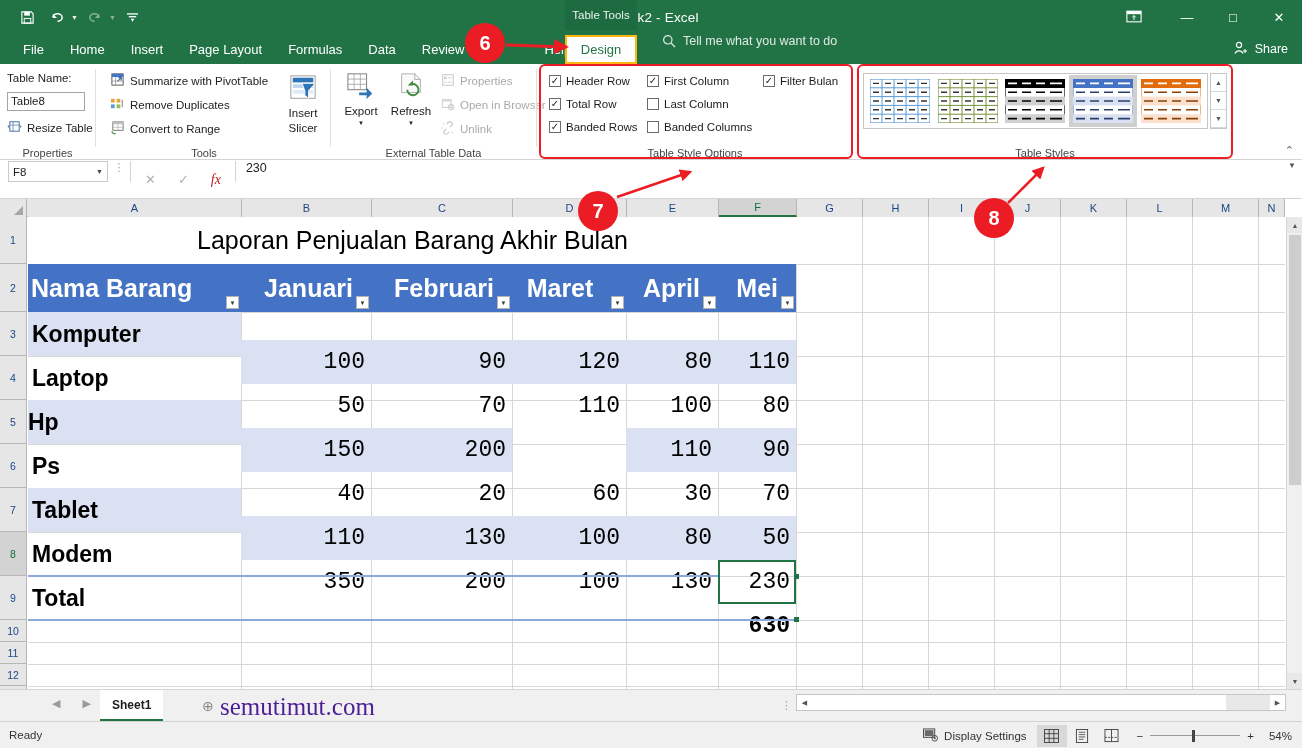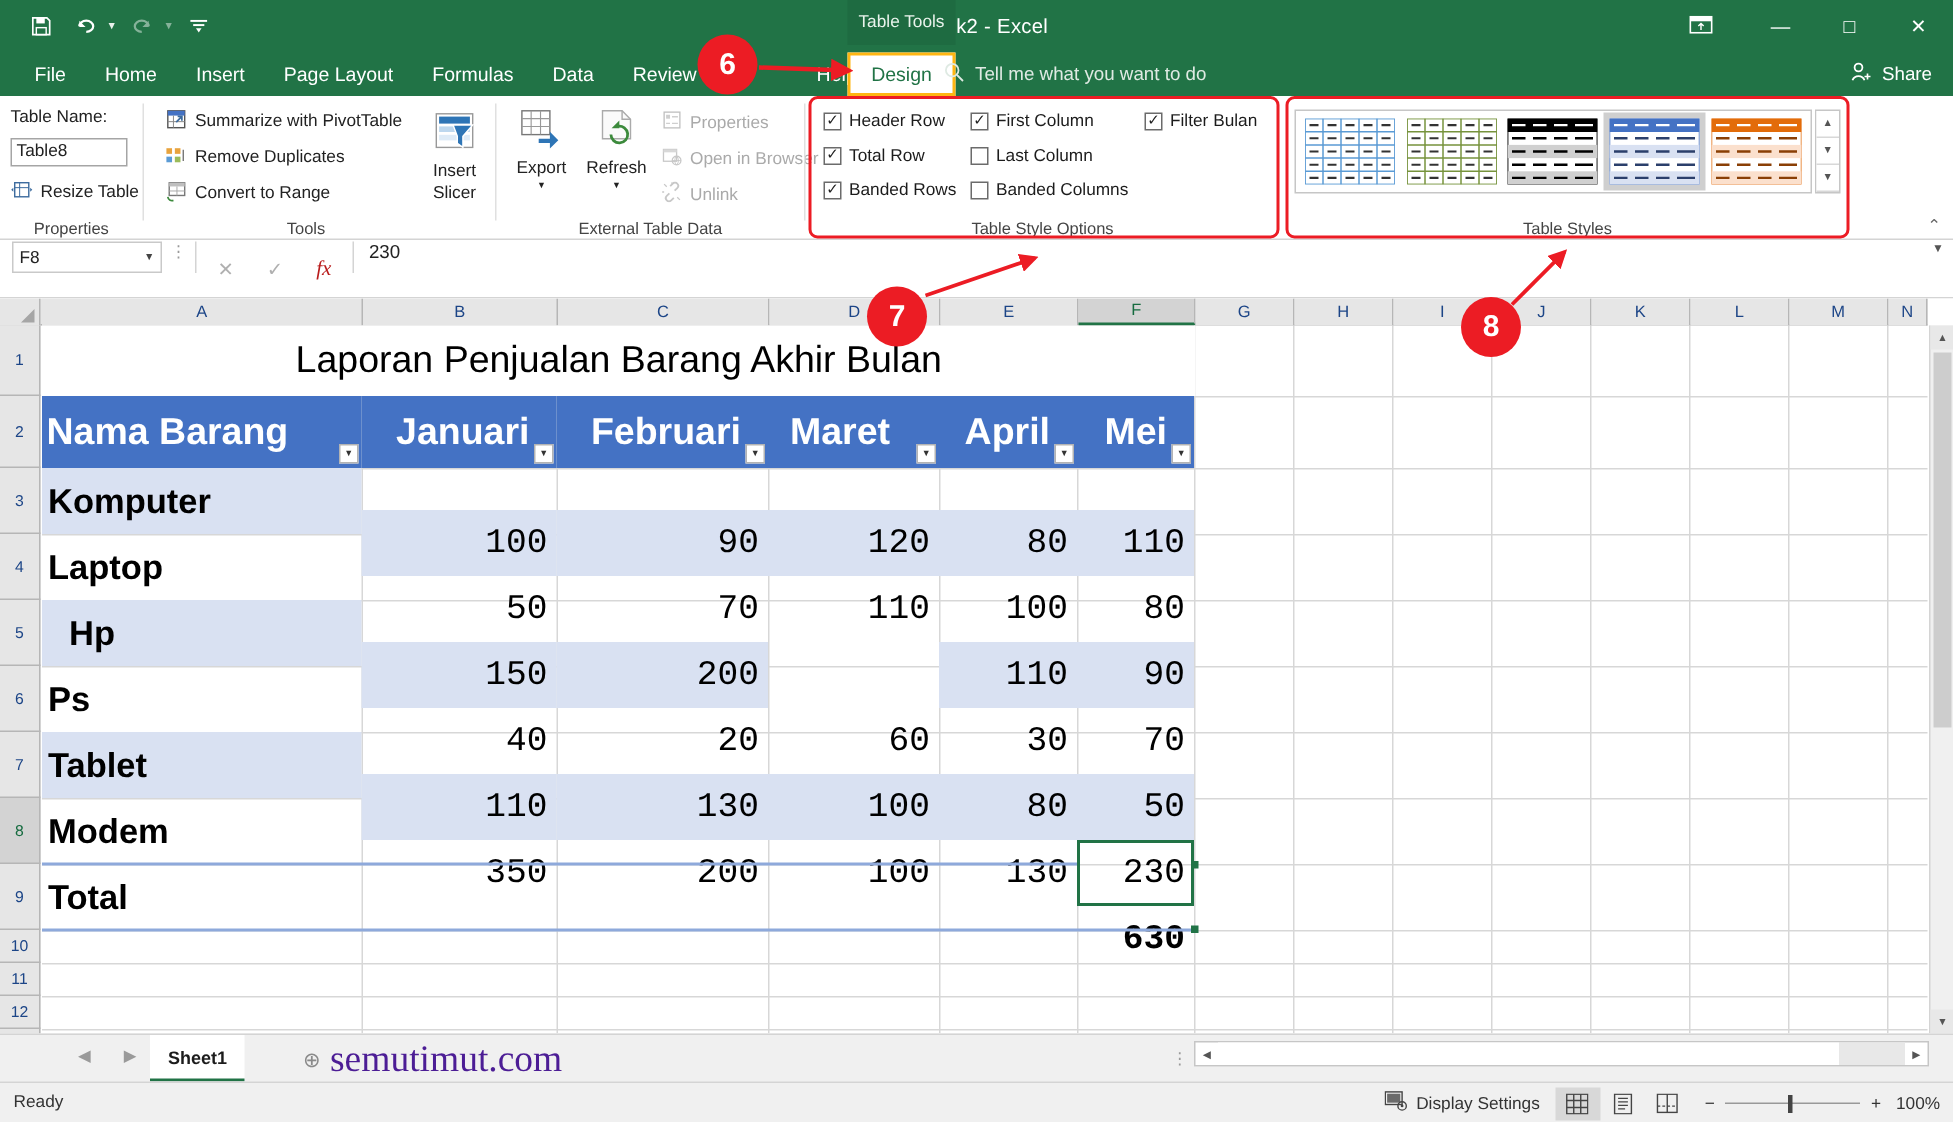--- a/index.html
+++ b/index.html
@@ -53,22 +53,22 @@
     padding: 0 13px; display: flex; align-items: center;
     font-size: 13px; color: #fff; white-space: nowrap;
   }
   .tab.design {
     position: absolute; left: 565px; top: 1px; width: 72px; height: 29px;
     background: #fff; color: #217346; border: 2px solid #ffb612;
     display: flex; align-items: center; justify-content: center;
     font-size: 13px; padding: 0;
   }
   .tellme {
-    position: absolute; left: 629px; top: 0; height: 30px;
-    display: flex; align-items: center; gap: 7px;
+    position: absolute; left: 662px; top: 0; height: 30px;
+    display: flex; align-items: flex-start; gap: 7px;
     font-size: 12.5px; color: #dfeae3;
   }
   .share {
     position: absolute; right: 14px; top: 0; height: 30px;
     display: flex; align-items: center; gap: 6px;
     font-size: 12.5px; color: #fff;
   }
 
   
   .ribbon {
@@ -723,21 +723,21 @@
       <div class="cell tdata num band" style="left:598px;top:95px;width:92px;height:44px">80</div>
       <div class="cell tdata num band" style="left:690px;top:95px;width:78px;height:44px">110</div>
 
       <div class="cell tdata" style="left:0;top:139px;width:213px;height:44px;padding-left:4px">Laptop</div>
       <div class="cell tdata num" style="left:213px;top:139px;width:130px;height:44px">50</div>
       <div class="cell tdata num" style="left:343px;top:139px;width:141px;height:44px">70</div>
       <div class="cell tdata num" style="left:484px;top:139px;width:114px;height:44px">110</div>
       <div class="cell tdata num" style="left:598px;top:139px;width:92px;height:44px">100</div>
       <div class="cell tdata num" style="left:690px;top:139px;width:78px;height:44px">80</div>
 
-      <div class="cell tdata band" style="left:0;top:183px;width:213px;height:44px;padding-left:18px">Hp</div>
+      <div class="cell tdata band" style="left:0;top:183px;width:213px;height:44px;padding-left:0">Hp</div>
       <div class="cell tdata num band" style="left:213px;top:183px;width:130px;height:44px">150</div>
       <div class="cell tdata num band" style="left:343px;top:183px;width:141px;height:44px">200</div>
       <div class="cell tdata num band" style="left:598px;top:183px;width:92px;height:44px">110</div>
       <div class="cell tdata num band" style="left:690px;top:183px;width:78px;height:44px">90</div>
 
       <div class="cell tdata" style="left:0;top:227px;width:213px;height:44px;padding-left:4px">Ps</div>
       <div class="cell tdata num" style="left:213px;top:227px;width:130px;height:44px">40</div>
       <div class="cell tdata num" style="left:343px;top:227px;width:141px;height:44px">20</div>
       <div class="cell tdata num" style="left:484px;top:227px;width:114px;height:44px">60</div>
       <div class="cell tdata num" style="left:598px;top:227px;width:92px;height:44px">30</div>
@@ -827,21 +827,21 @@
             <path d="M1 9 H15" stroke="#444" stroke-width="1" stroke-dasharray="2 1.5"></path>
           </svg>
       </div>
       <div class="zoom-ctl">
         <span>−</span>
         <span class="zslider">
           <span class="zthumb"></span>
         </span>
         <span>+</span>
       </div>
-      <div class="zval">100%</div>
+      <div class="zval">54%</div>
     </div>
   </div>
 
   <div class="hl-box" style="left:539px;top:64px;width:314px;height:95px"></div>
   <div class="hl-box" style="left:857px;top:64px;width:376px;height:95px"></div>
 
   <svg class="anno">
     <defs>
       <marker id="arrowhead" markerWidth="5" markerHeight="5" refX="4" refY="2.5" orient="auto">
         <path d="M0,0 L5,2.5 L0,5 Z" fill="#ec1c24"></path>

